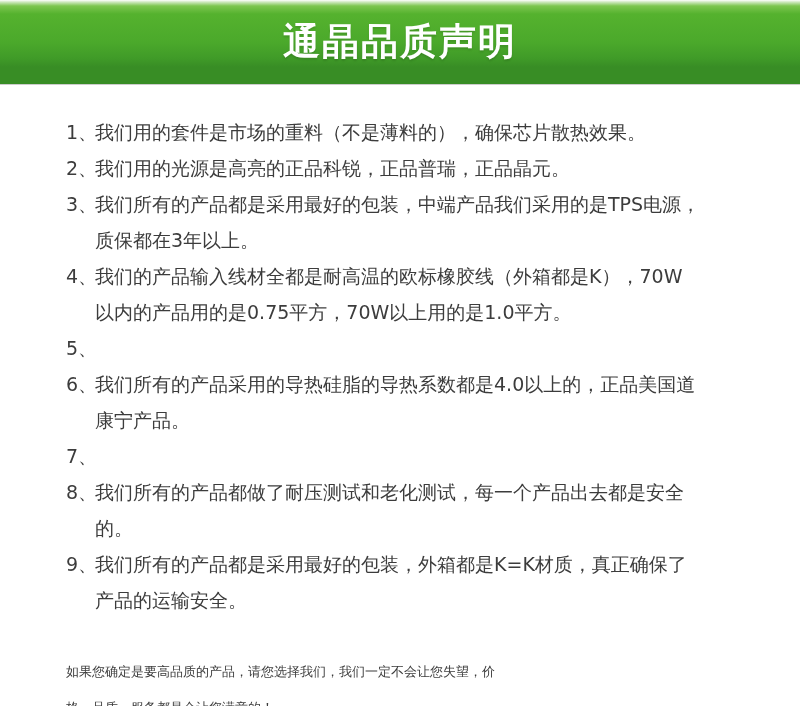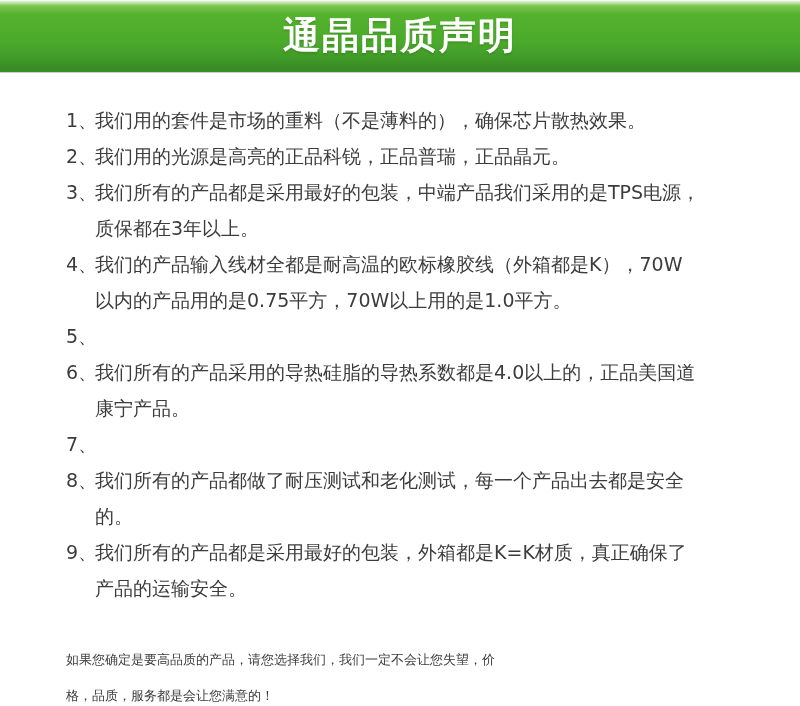--- a/index.html
+++ b/index.html
@@ -7,21 +7,21 @@
     padding: 0;
   }
   body {
     width: 800px;
     height: 706px;
     background: #ffffff;
     overflow: hidden;
     font-family: "DejaVu Sans", "Liberation Sans", sans-serif;
   }
   .banner {
-    height: 73px;
+    height: 85px;
     box-sizing: border-box;
     background: linear-gradient(to bottom,
       #ffffff 0px,
       #cfe9c0 2px,
       #7cc64f 6px,
       #55b22e 14px,
       #4ba92b 42px,
       #409b28 58px,
       #388d25 67px);
     border-bottom: 1px solid #cccccc;

